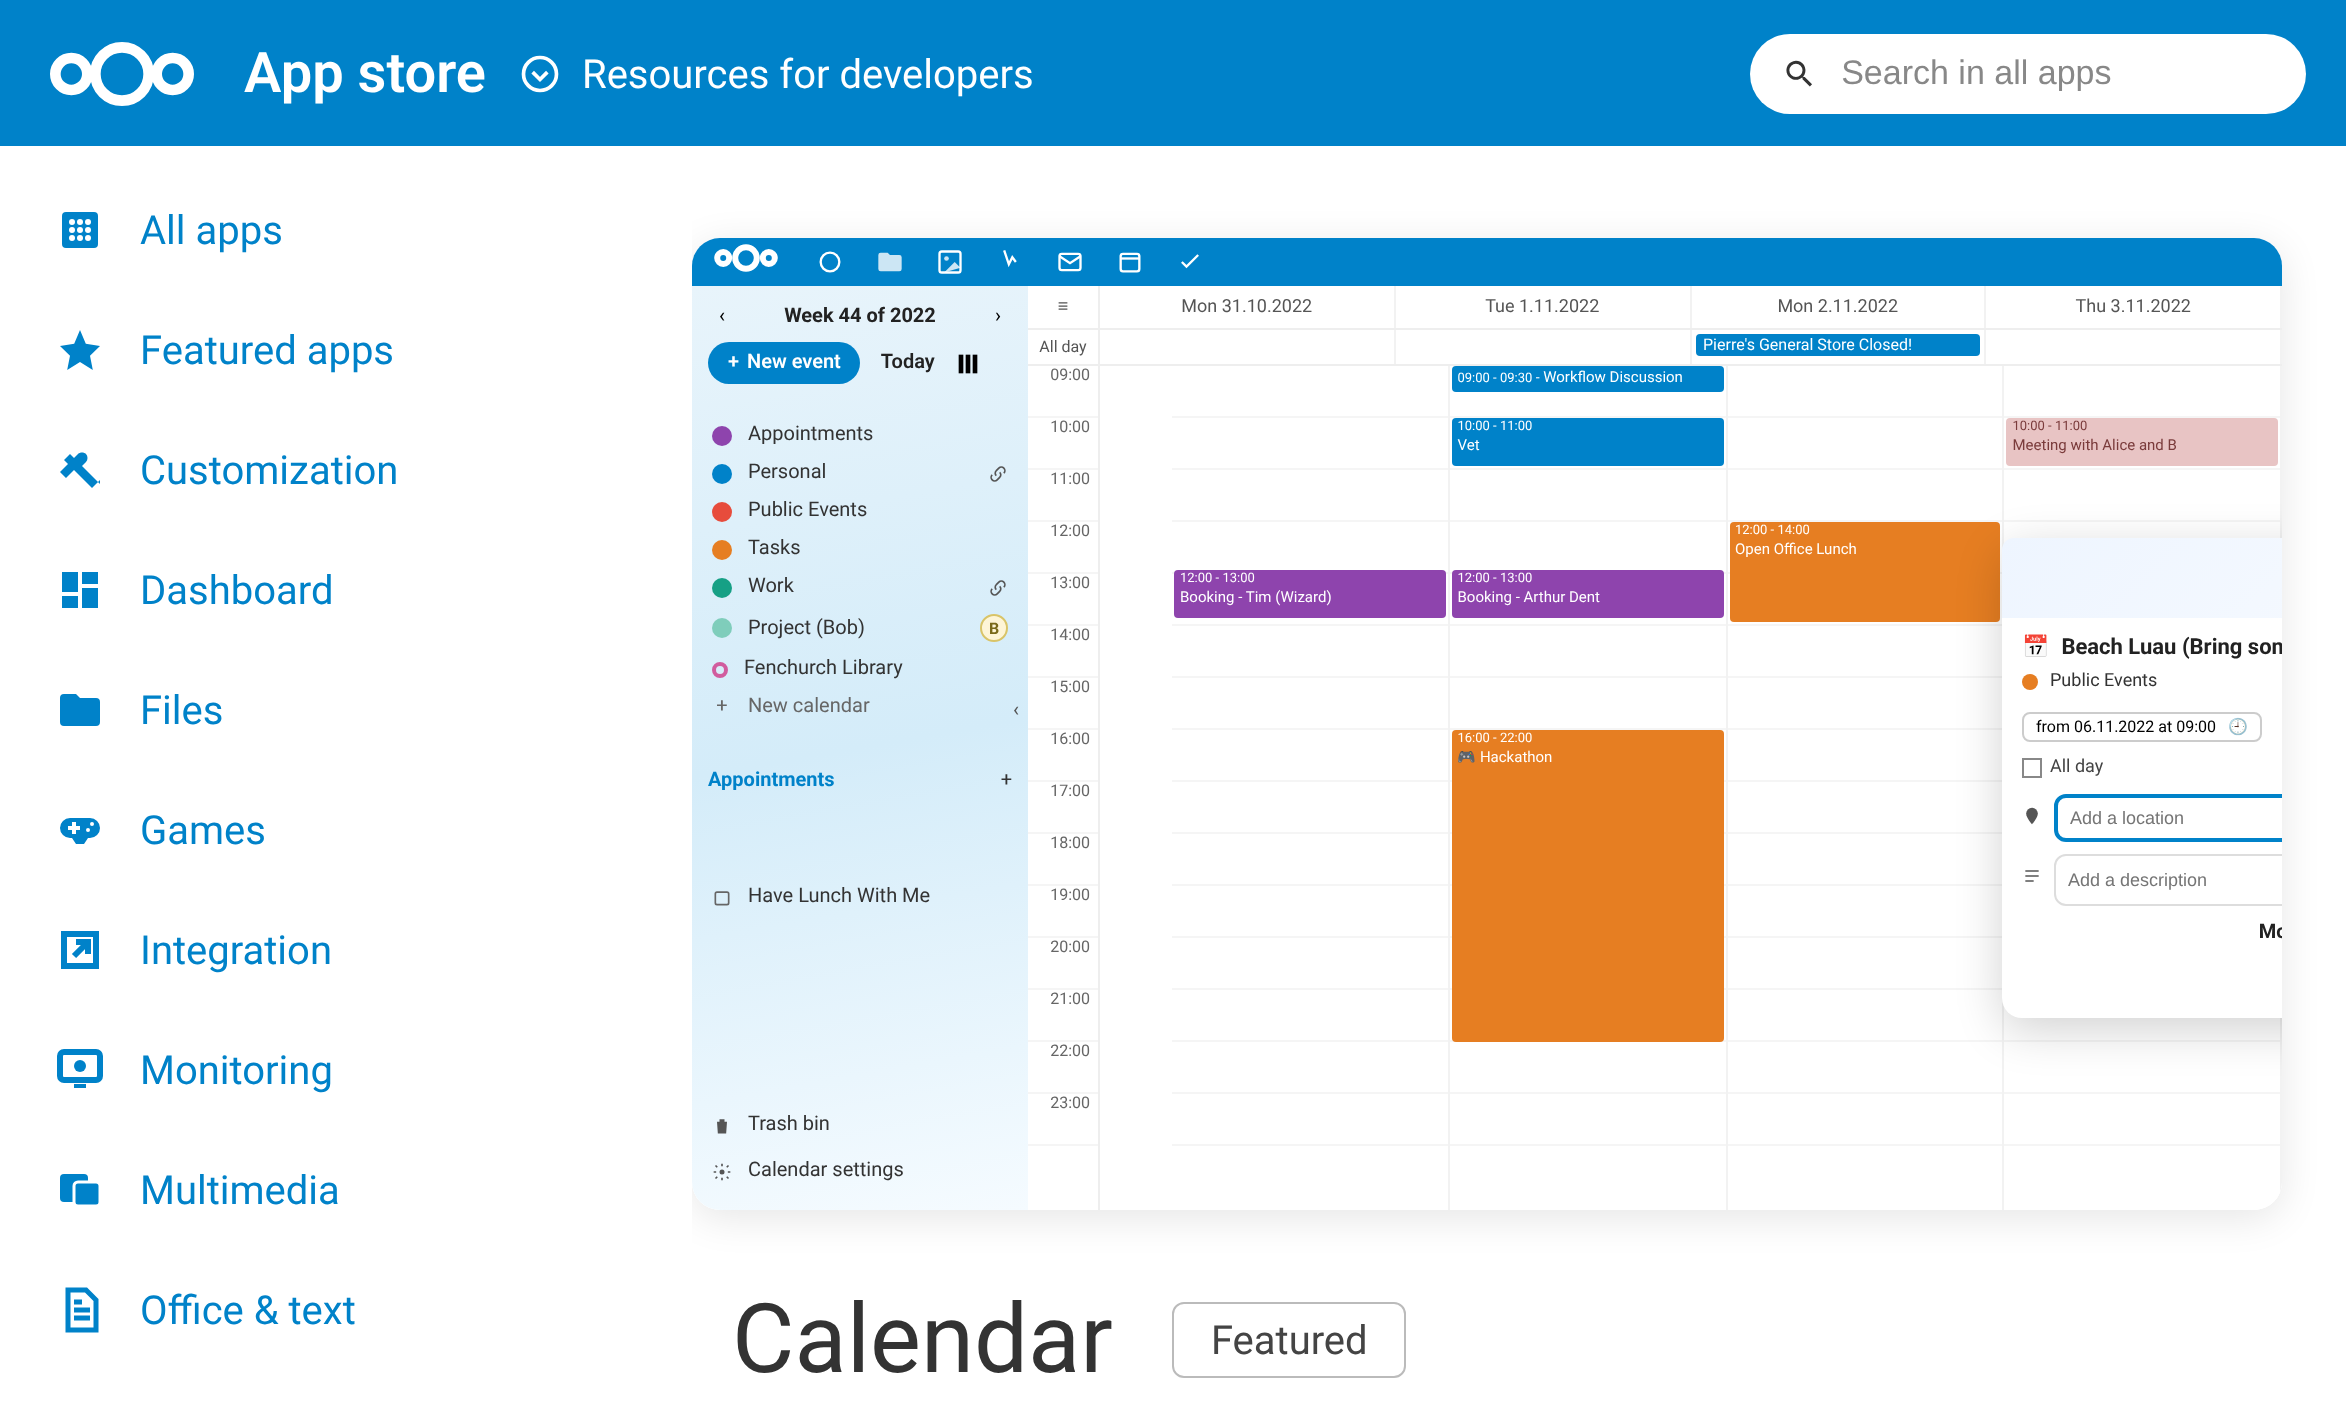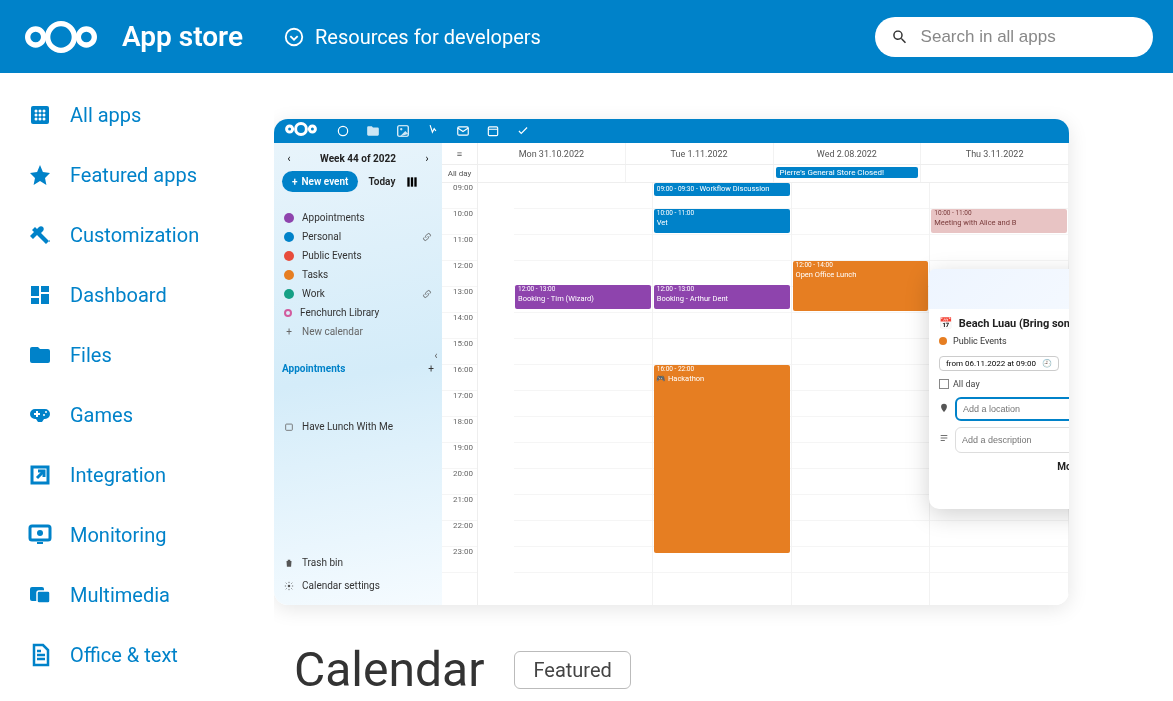--- a/index.html
+++ b/index.html
@@ -2,32 +2,32 @@
 <html><head>
 <meta charset="utf-8">
 <style>
 * { margin: 0; padding: 0; box-sizing: border-box; }
 body { font-family: -apple-system, BlinkMacSystemFont, "Segoe UI", Roboto, sans-serif; width: 1173px; height: 701px; overflow: hidden; background: #fff; }
 
 
 .header { background: #0082c9; height: 73px; display: flex; align-items: center; padding: 0 20px; color: #fff; }
 .logo { display: flex; align-items: center; margin-right: 20px; }
 .logo svg { width: 82px; height: 40px; }
-.app-store-title { font-size: 28px; font-weight: 600; margin-right: 40px; }
+.app-store-title { font-size: 28px; font-weight: 600; margin-right: 16px; }
 .resources-link { display: flex; align-items: center; font-size: 20px; color: #fff; cursor: pointer; }
 .resources-link svg { width: 22px; height: 22px; margin-right: 10px; }
 .search-wrap { margin-left: auto; }
 .search-box { background: #fff; border-radius: 26px; width: 278px; height: 40px; display: flex; align-items: center; padding: 0 16px; }
 .search-box svg { width: 20px; height: 20px; fill: #333; margin-right: 12px; }
 .search-box input { border: none; outline: none; font-size: 17px; color: #333; width: 100%; background: transparent; }
 .search-box input::placeholder { color: #888; }
 
 
 .content { display: flex; height: calc(701px - 73px); }
-.sidebar { width: 274px; padding: 30px 0 0 28px; }
+.sidebar { width: 346px; padding: 30px 0 0 28px; }
 .sidebar-item { display: flex; align-items: center; color: #0082c9; font-size: 20px; margin-bottom: 36px; cursor: pointer; }
 .sidebar-item .icon { width: 24px; height: 24px; margin-right: 18px; display: inline-flex; align-items: center; justify-content: center; }
 .sidebar-item .icon svg { width: 24px; height: 24px; fill: #0082c9; }
 
 .main { flex: 1; padding-top: 46px; position: relative; overflow: hidden; }
 
 
 .shot-wrap { position: relative; width: 795px; height: 486px; border-radius: 14px; overflow: hidden; box-shadow: 0 4px 20px rgba(0,0,0,0.1); margin-left: 0; }
 .shot-topbar { background: #0082c9; height: 24px; display: flex; align-items: center; padding: 0 8px; gap: 16px; }
 .shot-topbar svg { width: 14px; height: 14px; fill: rgba(255,255,255,0.8); }
@@ -320,20 +320,25 @@
                 <span class="cal-dot" style="background:#e67e22"></span>
                 <span>Tasks</span>
               </div>
             <div class="cal-item">
                 <span class="cal-dot" style="background:#16a085"></span>
                 <span>Work</span>
                 <svg class="link-icon" viewBox="0 0 24 24">
                   <path d="M10 14a4 4 0 0 1 0-6l3-3a4 4 0 0 1 6 6M14 10a4 4 0 0 1 0 6l-3 3a4 4 0 0 1-6-6" fill="none" stroke="#555" stroke-width="2"></path>
                 </svg>
               </div>
+            <div class="cal-item">
+                <span class="cal-dot" style="background:#7fcdbb"></span>
+                <span>Project (Bob)</span>
+                <span class="badge-b">B</span>
+              </div>
             <div class="cal-item ring">
                 <span class="cal-dot"></span>
                 <span>Fenchurch Library</span>
               </div>
             <div class="cal-item add">
                 <span class="plus">+</span>
                 <span>New calendar</span>
               </div>
           </div>
 
@@ -366,21 +371,21 @@
               </div>
           </div>
           <div class="shot-collapse-chev">‹</div>
         </div>
 
         <div class="shot-grid">
           <div class="grid-head">
             <div class="time-col-head">≡</div>
             <div class="day-col-head">Mon 31.10.2022</div>
             <div class="day-col-head">Tue 1.11.2022</div>
-            <div class="day-col-head">Wed 2.08.2022</div>
+            <div class="day-col-head">Mon 2.11.2022</div>
             <div class="day-col-head">Thu 3.11.2022</div>
           </div>
           <div class="allday-row">
             <div class="allday-label">All day</div>
             <div class="allday-cell"></div>
             <div class="allday-cell"></div>
             <div class="allday-cell">
                 <div class="allday-event">Pierre's General Store Closed!</div>
               </div>
             <div class="allday-cell"></div>
@@ -445,21 +450,21 @@
                   <div class="hour-line"></div>
                 <div class="event ev-blue" style="top:0;height:13px"><span class="etime" style="display:inline">09:00 - 09:30</span> - <span class="etitle" style="display:inline">Workflow Discussion</span></div>
                 <div class="event ev-blue" style="top:26px;height:24px">
                     <span class="etime">10:00 - 11:00</span>
                     <span class="etitle">Vet</span>
                   </div>
                 <div class="event ev-purple" style="top:78px;height:24px">
                     <span class="etime">12:00 - 13:00</span>
                     <span class="etitle">Booking - Arthur Dent</span>
                   </div>
-                <div class="event ev-orange" style="top:182px;height:188px">
+                <div class="event ev-orange" style="top:182px;height:156px">
                     <span class="etime">16:00 - 22:00</span>
                     <span class="etitle">🎮 <span>Hackathon</span></span>
                   </div>
               </div>
 
               <div class="day-col">
                 <div class="hour-line"></div>
                   <div class="hour-line"></div>
                   <div class="hour-line"></div>
                   <div class="hour-line"></div>

